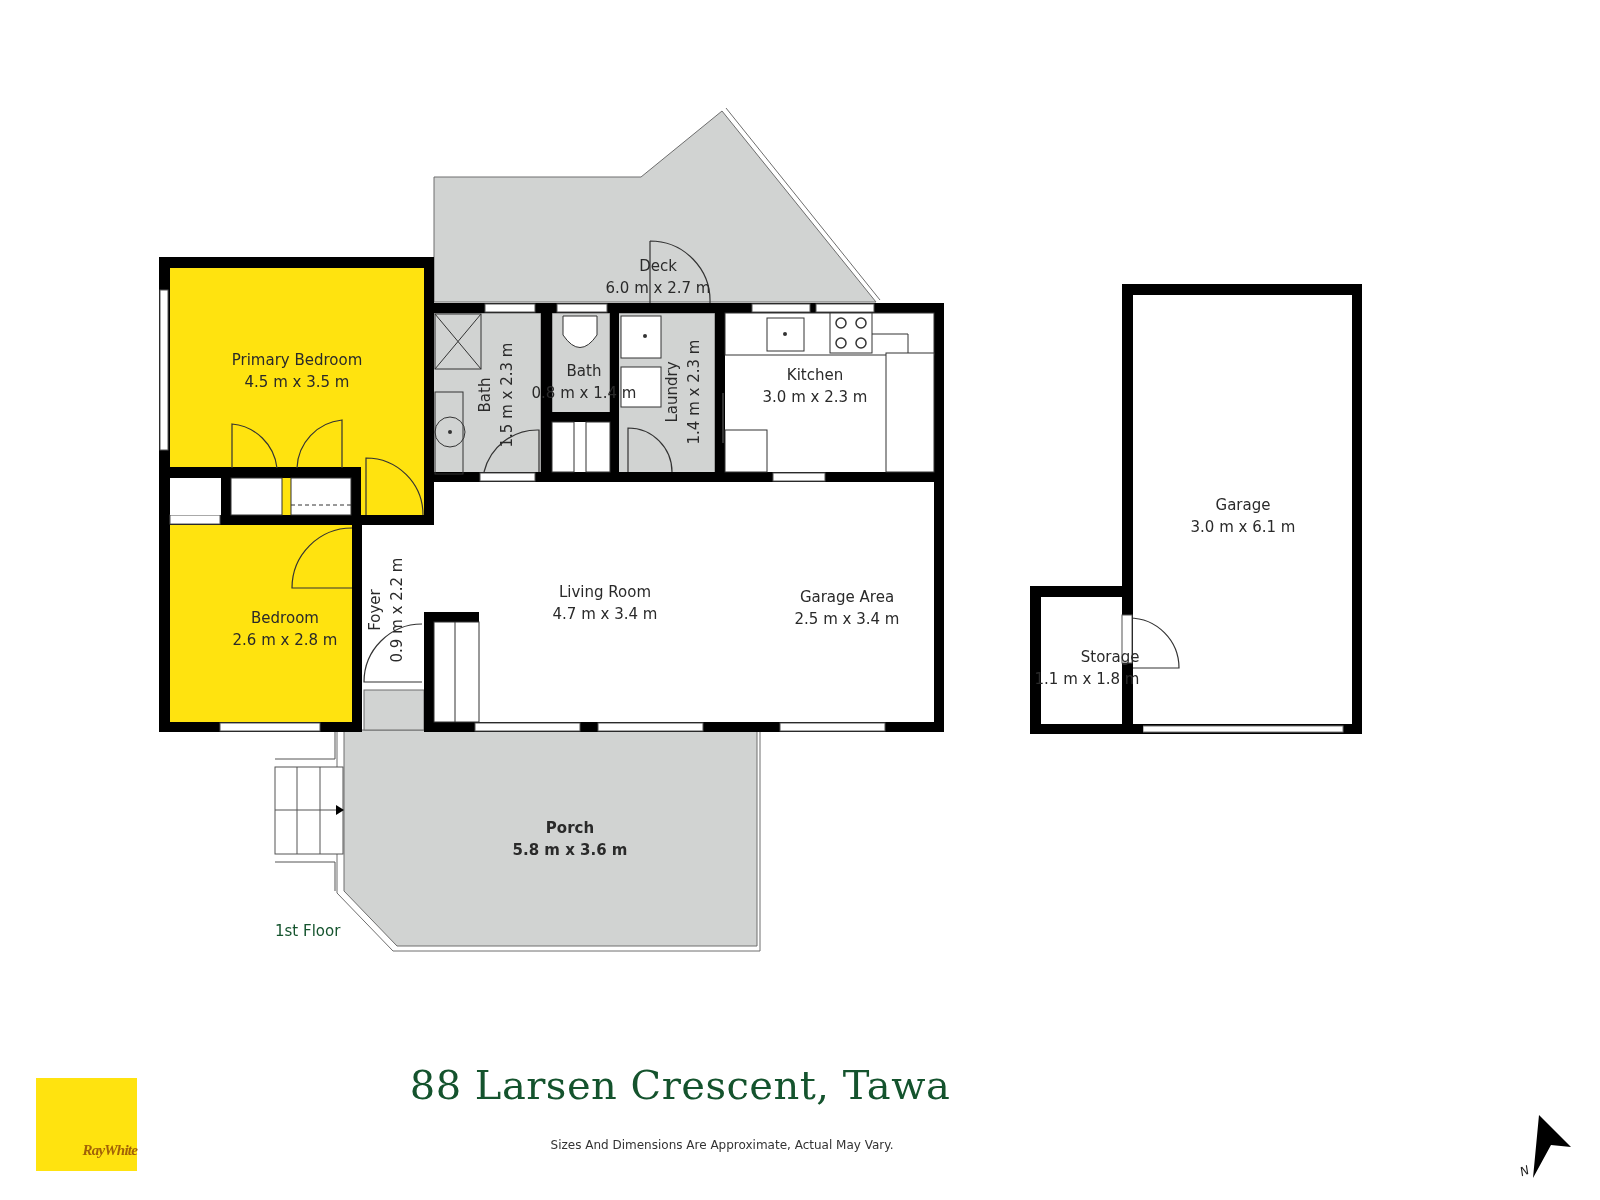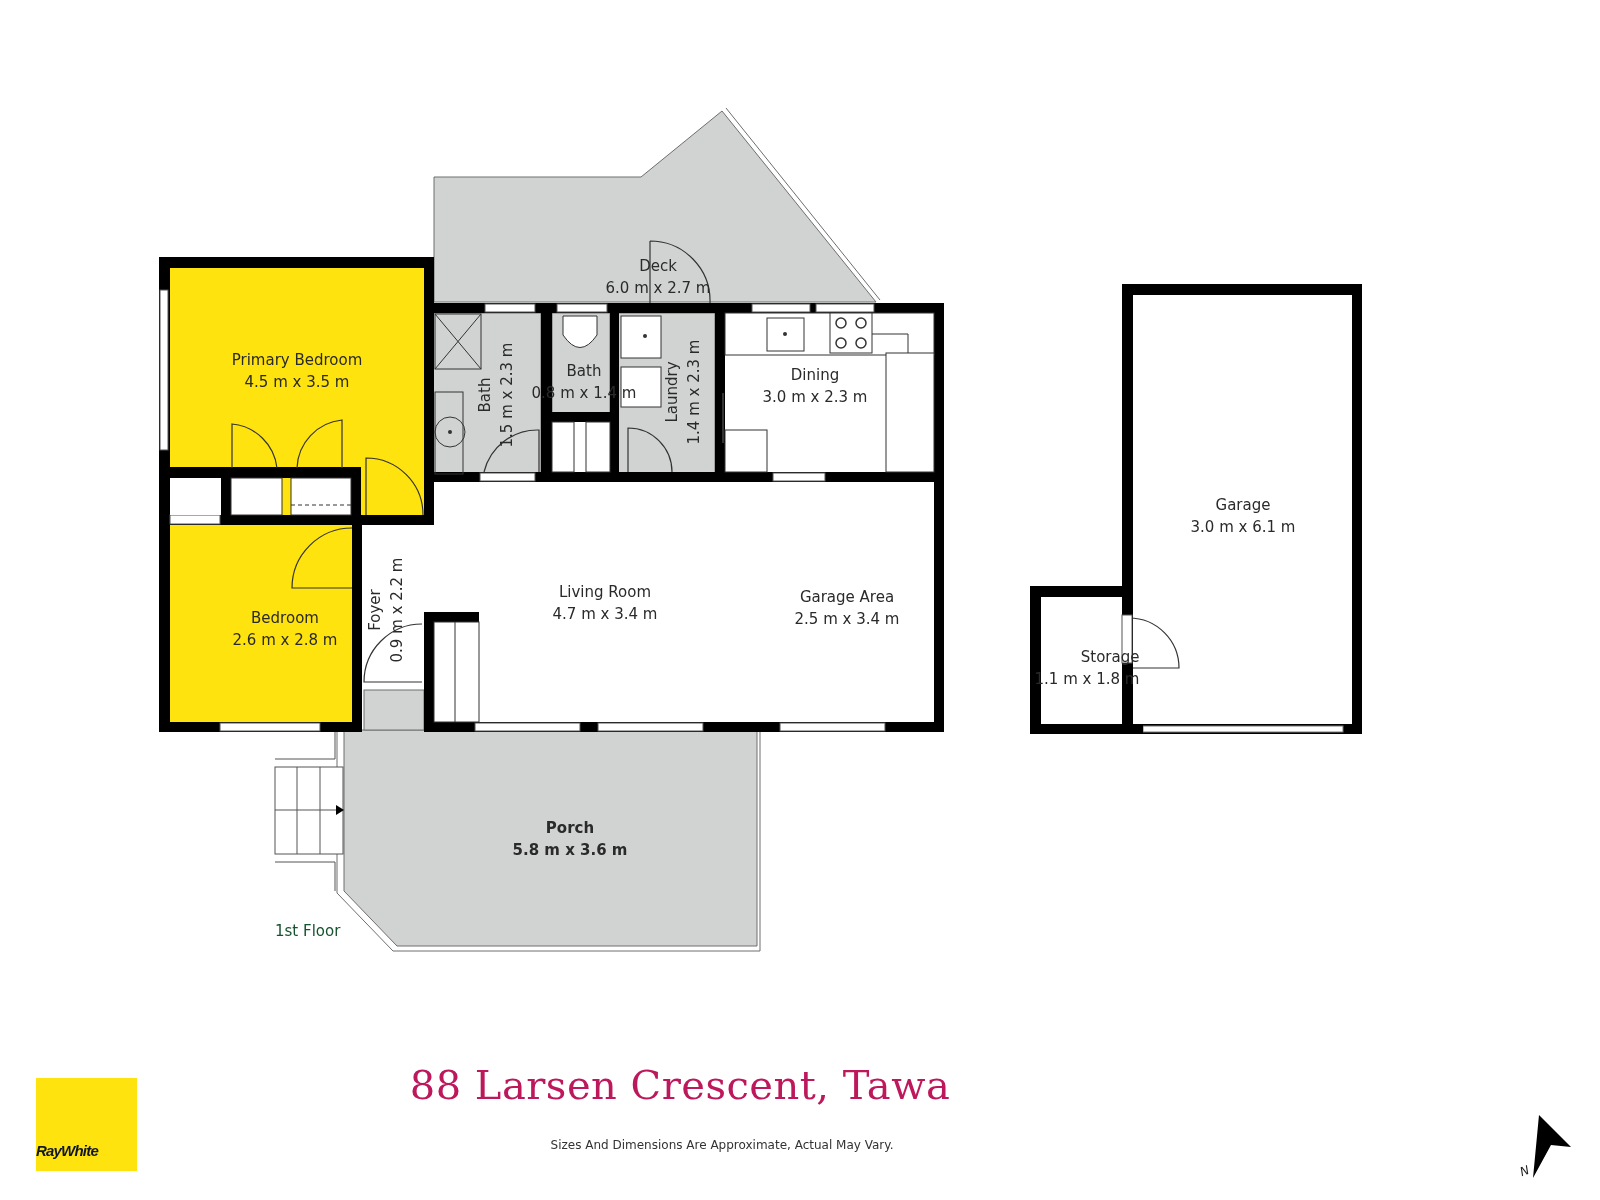--- a/index.html
+++ b/index.html
@@ -6,25 +6,25 @@
   body { width:1600px; height:1200px; position:relative; overflow:hidden; font-family:"DejaVu Sans", sans-serif; }
   #plan { position:absolute; left:0; top:0; width:1600px; height:1200px; }
   .wall { fill:#000000; }
   .yellow { fill:#ffe30f; }
   .grey { fill:#d1d3d2; stroke:#6e6e6e; stroke-width:1; }
   .thin { fill:none; stroke:#333333; stroke-width:1.2; }
   .win { fill:#ffffff; stroke:#555555; stroke-width:1; }
   .lbl { position:absolute; text-align:center; color:#2a2a2a; font-family:"DejaVu Sans", sans-serif; font-size:15px; line-height:22px; white-space:nowrap; transform:translate(-50%,-50%); }
   .lbl.rot { transform:translate(-50%,-50%) rotate(-90deg); }
   .lbl span { display:block; }
-  #title { position:absolute; left:0; width:1360px; top:1062px; text-align:center; font-family:"DejaVu Serif", serif; font-size:40px; color:#be185d; letter-spacing:0.5px; }
+  #title { position:absolute; left:0; width:1360px; top:1062px; text-align:center; font-family:"DejaVu Serif", serif; font-size:40px; color:#14532d; letter-spacing:0.5px; }
   #disclaimer { position:absolute; left:0; width:1444px; top:1138px; text-align:center; font-family:"DejaVu Sans", sans-serif; font-size:12px; color:#333333; }
   #floor-label { position:absolute; left:275px; top:922px; font-size:15px; color:#14532d; }
   #logo { position:absolute; left:36px; top:1078px; width:101px; height:93px; background:#ffe30f; }
-  #logo-text { position:absolute; left:0; right:0; bottom:12px; text-align:left; font-family:Liberation Sans, sans-serif; font-weight:bold; font-style:italic; font-size:15px; color:#0f172a; letter-spacing:-0.8px; }
+  #logo-text { position:absolute; left:0; right:0; bottom:12px; text-align:right; font-family:Liberation Serif, serif; font-weight:bold; font-style:italic; font-size:15px; color:#a16207; letter-spacing:-0.8px; }
   #compass { position:absolute; left:1515px; top:1105px; width:60px; height:75px; }
   #compass-n { position:absolute; left:1520px; top:1164px; font-size:12px; font-style:italic; color:#222; transform:rotate(-20deg); }
 </style>
 </head>
 <body>
 
 <svg id="plan" viewBox="0 0 1600 1200" xmlns="http://www.w3.org/2000/svg">
 
   <g>
     <polygon class="grey" points="434,177 641,177 722,111 876,302 434,302"></polygon>
@@ -172,21 +172,21 @@
   </div>
 <div class="lbl" style="left:584px;top:382px;">
     <span>Bath</span>
     <span>0.8 m x 1.4 m</span>
   </div>
 <div class="lbl rot" style="left:683px;top:392px;">
     <span>Laundry</span>
     <span>1.4 m x 2.3 m</span>
   </div>
 <div class="lbl" style="left:815px;top:386px;">
-    <span>Dining</span>
+    <span>Kitchen</span>
     <span>3.0 m x 2.3 m</span>
   </div>
 <div class="lbl" style="left:262px;top:629px;margin-left:23px;">
     <span>Bedroom</span>
     <span>2.6 m x 2.8 m</span>
   </div>
 <div class="lbl rot" style="left:386px;top:610px;">
     <span>Foyer</span>
     <span>0.9 m x 2.2 m</span>
   </div>

